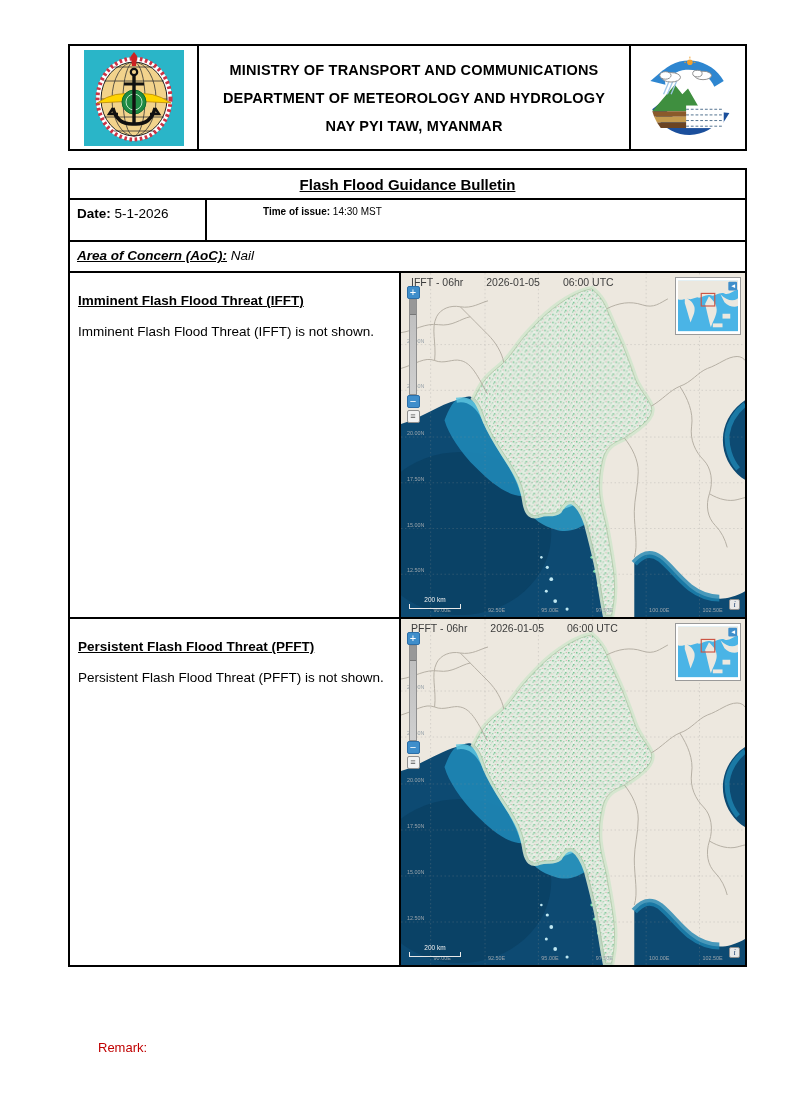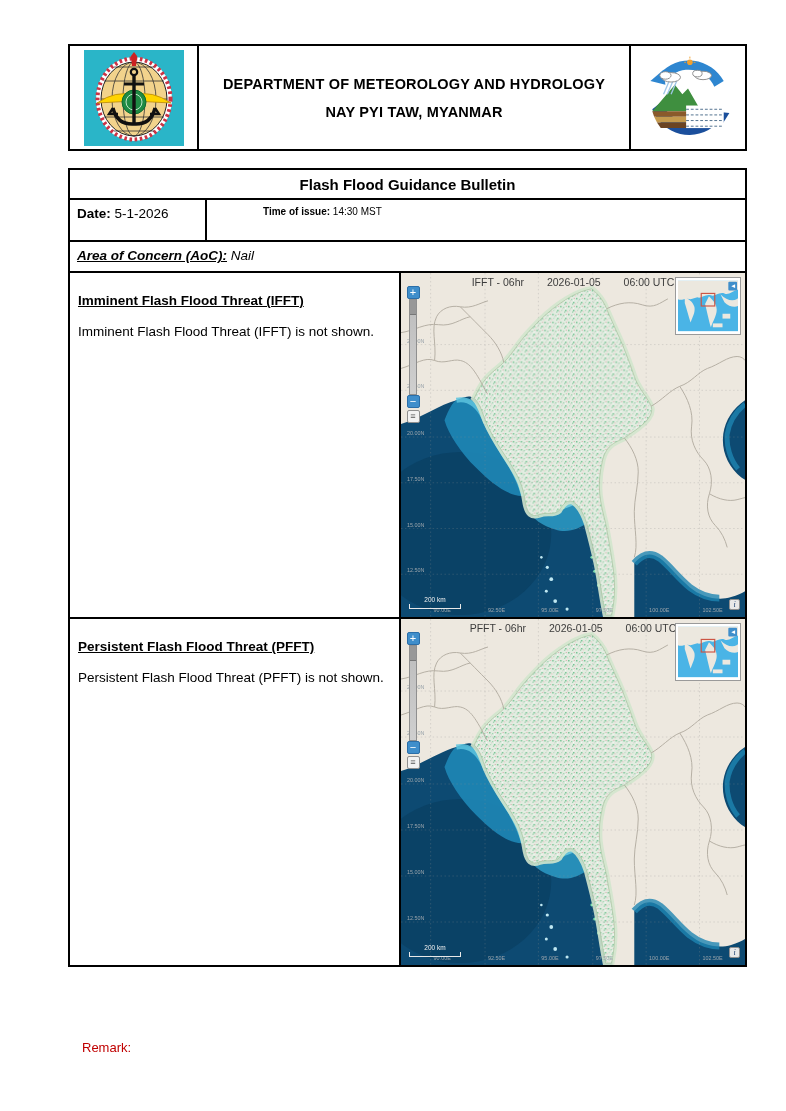--- a/index.html
+++ b/index.html
@@ -8,53 +8,53 @@
   
   .hdr{position:absolute;left:68px;top:44px;width:679px;height:107px;border:2px solid #000;box-sizing:border-box;display:flex;background:#fff;}
   .hdr-cell-logo{width:129px;border-right:2px solid #000;box-sizing:border-box;display:flex;align-items:center;justify-content:center;}
   .hdr-cell-center{flex:1;display:flex;flex-direction:column;align-items:center;justify-content:center;gap:12px;}
   .hdr-line{font-weight:bold;font-size:14.5px;letter-spacing:.2px;white-space:nowrap;}
   .hdr-cell-right{width:116px;border-left:2px solid #000;box-sizing:border-box;display:flex;align-items:center;justify-content:center;}
 
   
   .tbl{position:absolute;left:68px;top:168px;width:679px;border:2px solid #000;box-sizing:border-box;background:#fff;}
   .row-title{height:30px;border-bottom:2px solid #000;box-sizing:border-box;display:flex;align-items:center;justify-content:center;}
-  .title{font-weight:bold;font-size:15px;}
+  .title{font-weight:bold;font-size:15px;text-decoration:underline;}
   .row-datetime{height:42px;border-bottom:2px solid #000;box-sizing:border-box;display:flex;justify-content:flex-end;}
   .cell-date{width:137px;border-right:2px solid #000;box-sizing:border-box;padding:6px 6px 0 7px;font-size:13.5px;}
   .cell-time{flex:1;padding:6px 6px 12px 8px;font-size:10px;margin-left:48px;}
   .row-aoc{height:31px;border-bottom:2px solid #000;box-sizing:border-box;padding:6px 6px 0 7px;font-size:13.5px;font-style:italic;}
   .lbl{font-weight:bold;}
   .lbl-u{font-weight:bold;text-decoration:underline;}
   .row-sec{height:346px;box-sizing:border-box;display:flex;}
   .row-sec.first{border-bottom:2px solid #000;}
   .sec-text{width:331px;border-right:2px solid #000;box-sizing:border-box;padding:20px 10px 0 8px;}
   .sec-head{font-weight:bold;font-size:13.5px;text-decoration:underline;margin-bottom:10px;}
   .sec-body{font-size:13.5px;line-height:27px;text-align:justify;}
   .sec-map{flex:1;position:relative;overflow:hidden;background:#ede8df;}
 
   
-  .map-header{position:absolute;left:0;right:0;top:3px;z-index:5;text-align:center;font-size:10.5px;color:#3c3c3c;}
+  .map-header{position:absolute;left:0;right:0;top:3px;z-index:5;font-size:10.5px;color:#3c3c3c;}
   .map-header span{margin:0 10px;}
   .map-canvas{position:absolute;inset:0;}
   .map-canvas > svg.basemap{display:block;width:100%;height:100%;}
   .zoomctl{position:absolute;left:5px;top:13px;width:14px;z-index:6;display:flex;flex-direction:column;align-items:center;}
   .zbtn{width:13px;height:13px;background:#3f8ecb;border:1px solid #2b6ea8;box-sizing:border-box;color:#fff;font-size:11px;line-height:10px;text-align:center;border-radius:2px;cursor:pointer;}
   .ztrack{width:8px;height:96px;background:linear-gradient(#bdbdbd,#cfcfcf);border:1px solid #8f8f8f;box-sizing:border-box;}
   .zhandle{width:100%;height:14px;background:#989898;border-bottom:1px solid #777;}
   .zlayers{width:13px;height:13px;margin-top:2px;background:#f2f2f2;border:1px solid #8f8f8f;box-sizing:border-box;color:#555;font-size:9px;line-height:11px;text-align:center;border-radius:2px;cursor:pointer;}
   .inset{position:absolute;right:4px;top:4px;width:66px;height:58px;z-index:6;background:#fff;border:1px solid #9a9a9a;box-sizing:border-box;padding:2px;}
   .inset svg{display:block;width:100%;height:100%;}
   .scalebar{position:absolute;left:8px;bottom:8px;z-index:6;color:#f0f0f0;font-size:6.5px;text-align:center;width:52px;}
   .scaleline{height:4px;border-left:1px solid #e8e8e8;border-right:1px solid #e8e8e8;border-bottom:1px solid #e8e8e8;margin-top:1px;}
   .infobtn{position:absolute;right:5px;bottom:7px;z-index:6;width:11px;height:11px;background:#e9e9e9;border:1px solid #8f8f8f;box-sizing:border-box;border-radius:2px;color:#1a3e6e;font-size:8px;line-height:9px;text-align:center;font-family:"Liberation Serif",serif;font-style:italic;cursor:pointer;}
 
   
   .remark{position:absolute;left:82px;top:1040px;display:flex;font-size:13px;color:#c00000;}
-  .remark-label{width:91px;}
+  .remark-label{width:91px;margin-left:16px;}
 </style>
 </head>
 <body>
 
 <div class="hdr">
   <div class="hdr-cell-logo">
     <svg width="100" height="96" viewBox="0 0 100 96">
       <rect x="0" y="0" width="100" height="96" fill="#2ab5c8"></rect>
       <ellipse cx="50" cy="49" rx="38" ry="42" fill="#ffffff"></ellipse>
       <ellipse cx="50" cy="49" rx="36.5" ry="40.5" fill="none" stroke="#cc3344" stroke-width="4" stroke-dasharray="2.6 2.6"></ellipse>
@@ -76,20 +76,21 @@
         <circle cx="50" cy="22" r="3.2" stroke-width="2.2"></circle>
         <line x1="50" y1="25" x2="50" y2="74" stroke-width="3.4"></line>
         <line x1="40" y1="34" x2="60" y2="34" stroke-width="3"></line>
         <path d="M29,58 Q33,75 50,74 Q67,75 71,58" stroke-width="3.4"></path>
         <path d="M29,58 L25,64 L34,64" stroke-width="2.4"></path>
         <path d="M71,58 L75,64 L66,64" stroke-width="2.4"></path>
       </g>
     </svg>
   </div>
   <div class="hdr-cell-center">
+    <div class="hdr-line">MINISTRY OF TRANSPORT AND COMMUNICATIONS</div>
     <div class="hdr-line">DEPARTMENT OF METEOROLOGY AND HYDROLOGY</div>
     <div class="hdr-line">NAY PYI TAW, MYANMAR</div>
   </div>
   <div class="hdr-cell-right">
     <svg width="94" height="92" viewBox="0 0 100 96">
       <path d="M20,22 A42 42 0 0 1 88,30 L78,36 A30 30 0 0 0 28,28 Z" fill="#2e86d0"></path>
       <path d="M24,18 L10,30 L26,34 Z" fill="#2e86d0"></path>
       <path d="M12,60 A42 42 0 0 0 80,76 L70,66 A30 30 0 0 1 22,52 Z" fill="#1b4f9c"></path>
       <path d="M84,80 L94,64 L76,62 Z" fill="#1b4f9c"></path>
       <path d="M12,62 L36,34 L44,44 L50,38 L64,62 Z" fill="#3f8f3f"></path>

